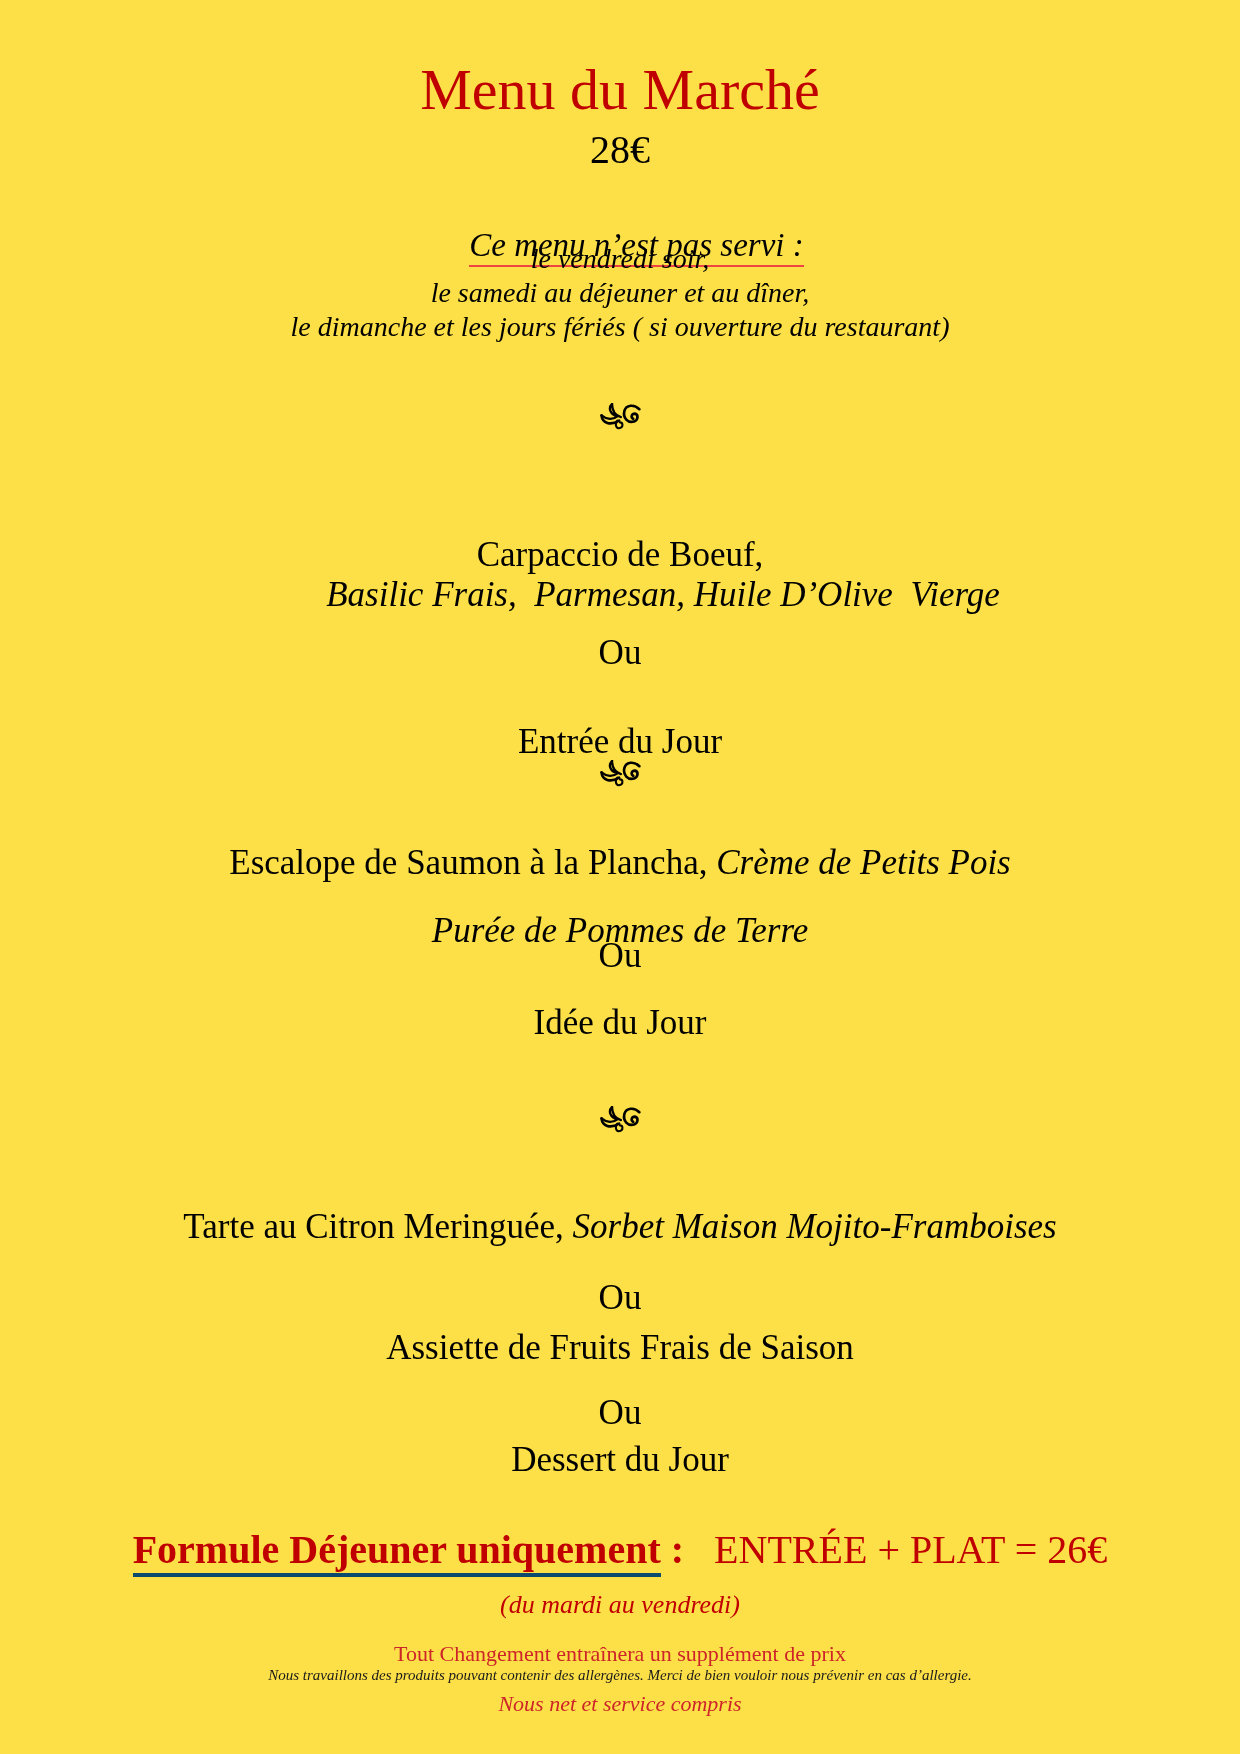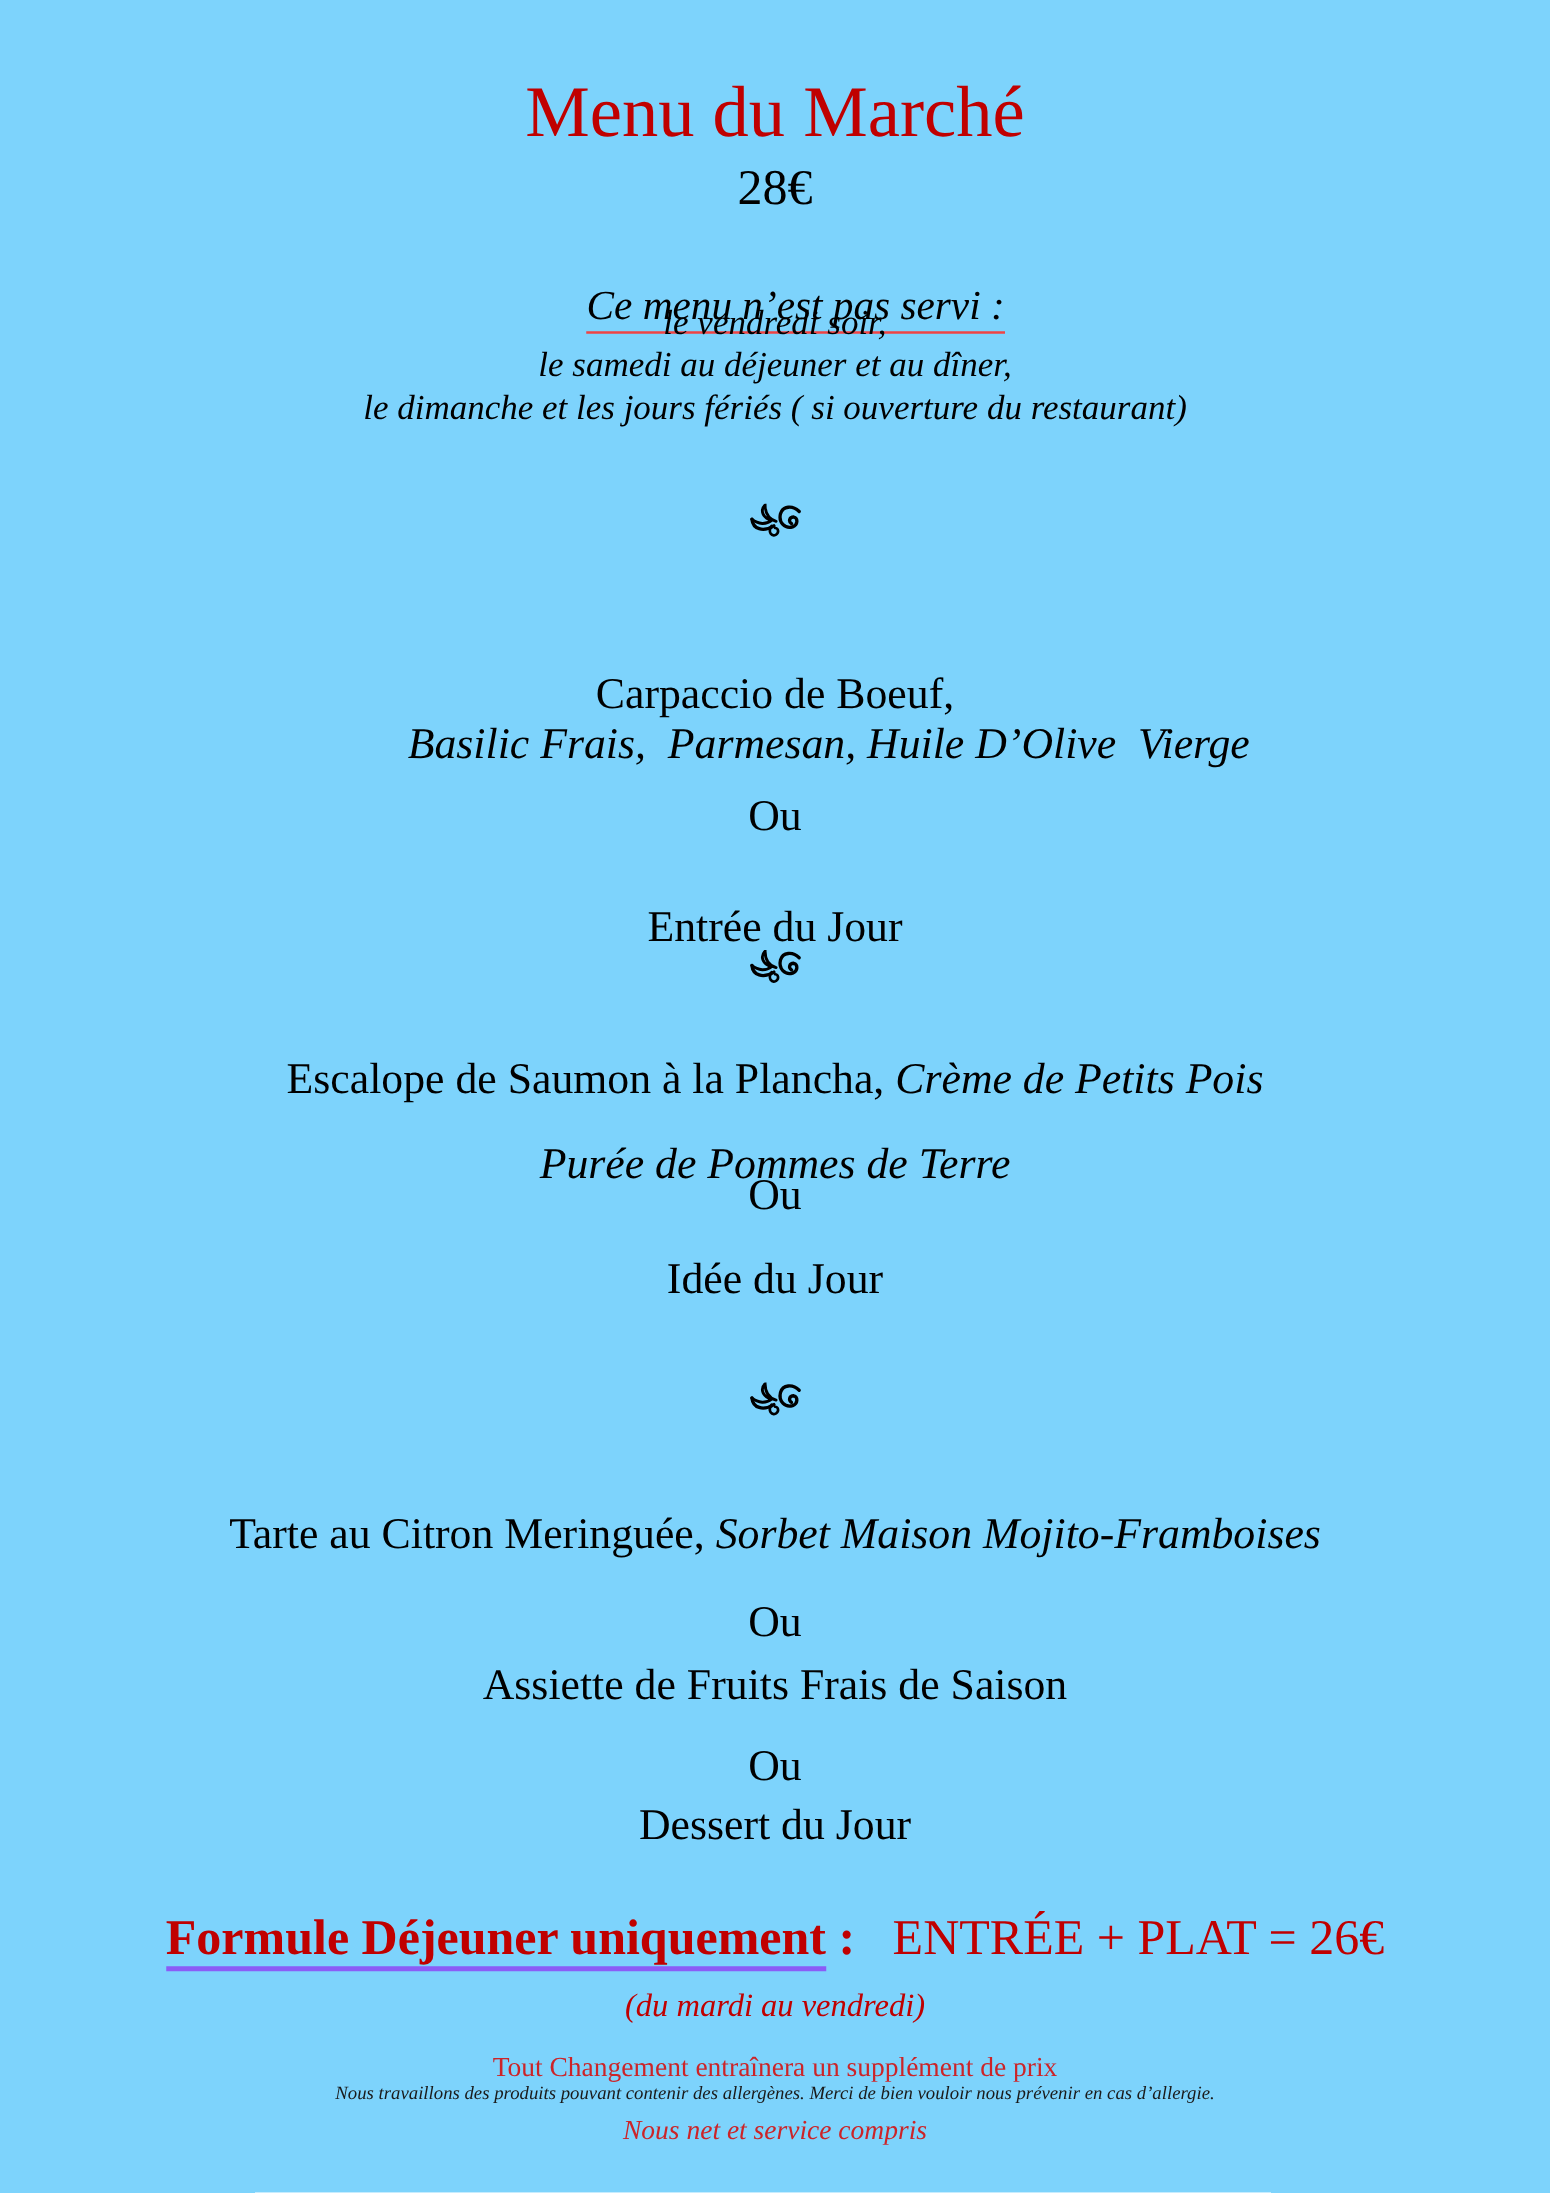--- a/index.html
+++ b/index.html
@@ -4,21 +4,21 @@
 <style>
   html, body {
     margin: 0;
     padding: 0;
     background: #ffffff;
   }
   .page {
     position: relative;
     width: 1240px;
     height: 1754px;
-    background: #7dd3fc;
+    background: #fde047;
     font-family: "Liberation Serif", serif;
     color: #000000;
     overflow: hidden;
   }
   .line {
     position: absolute;
     left: 0;
     width: 100%;
     text-align: center;
     white-space: pre-wrap;
@@ -75,21 +75,21 @@
   .assiette  { top: 1328px; }
   .ou-4      { top: 1393px; }
   .dessert   { top: 1440px; }
   .formule {
     top: 1528px;
     font-size: 40px;
     color: #c00000;
   }
   .formule .label {
     font-weight: bold;
-    border-bottom: 4px solid #8b5cf6;
+    border-bottom: 4px solid #0c4a6e;
     padding-bottom: 1px;
   }
   .formule .colon {
     font-weight: bold;
   }
   .formule .offer {
     margin-left: 30px;
   }
   .formule-note {
     top: 1590px;

